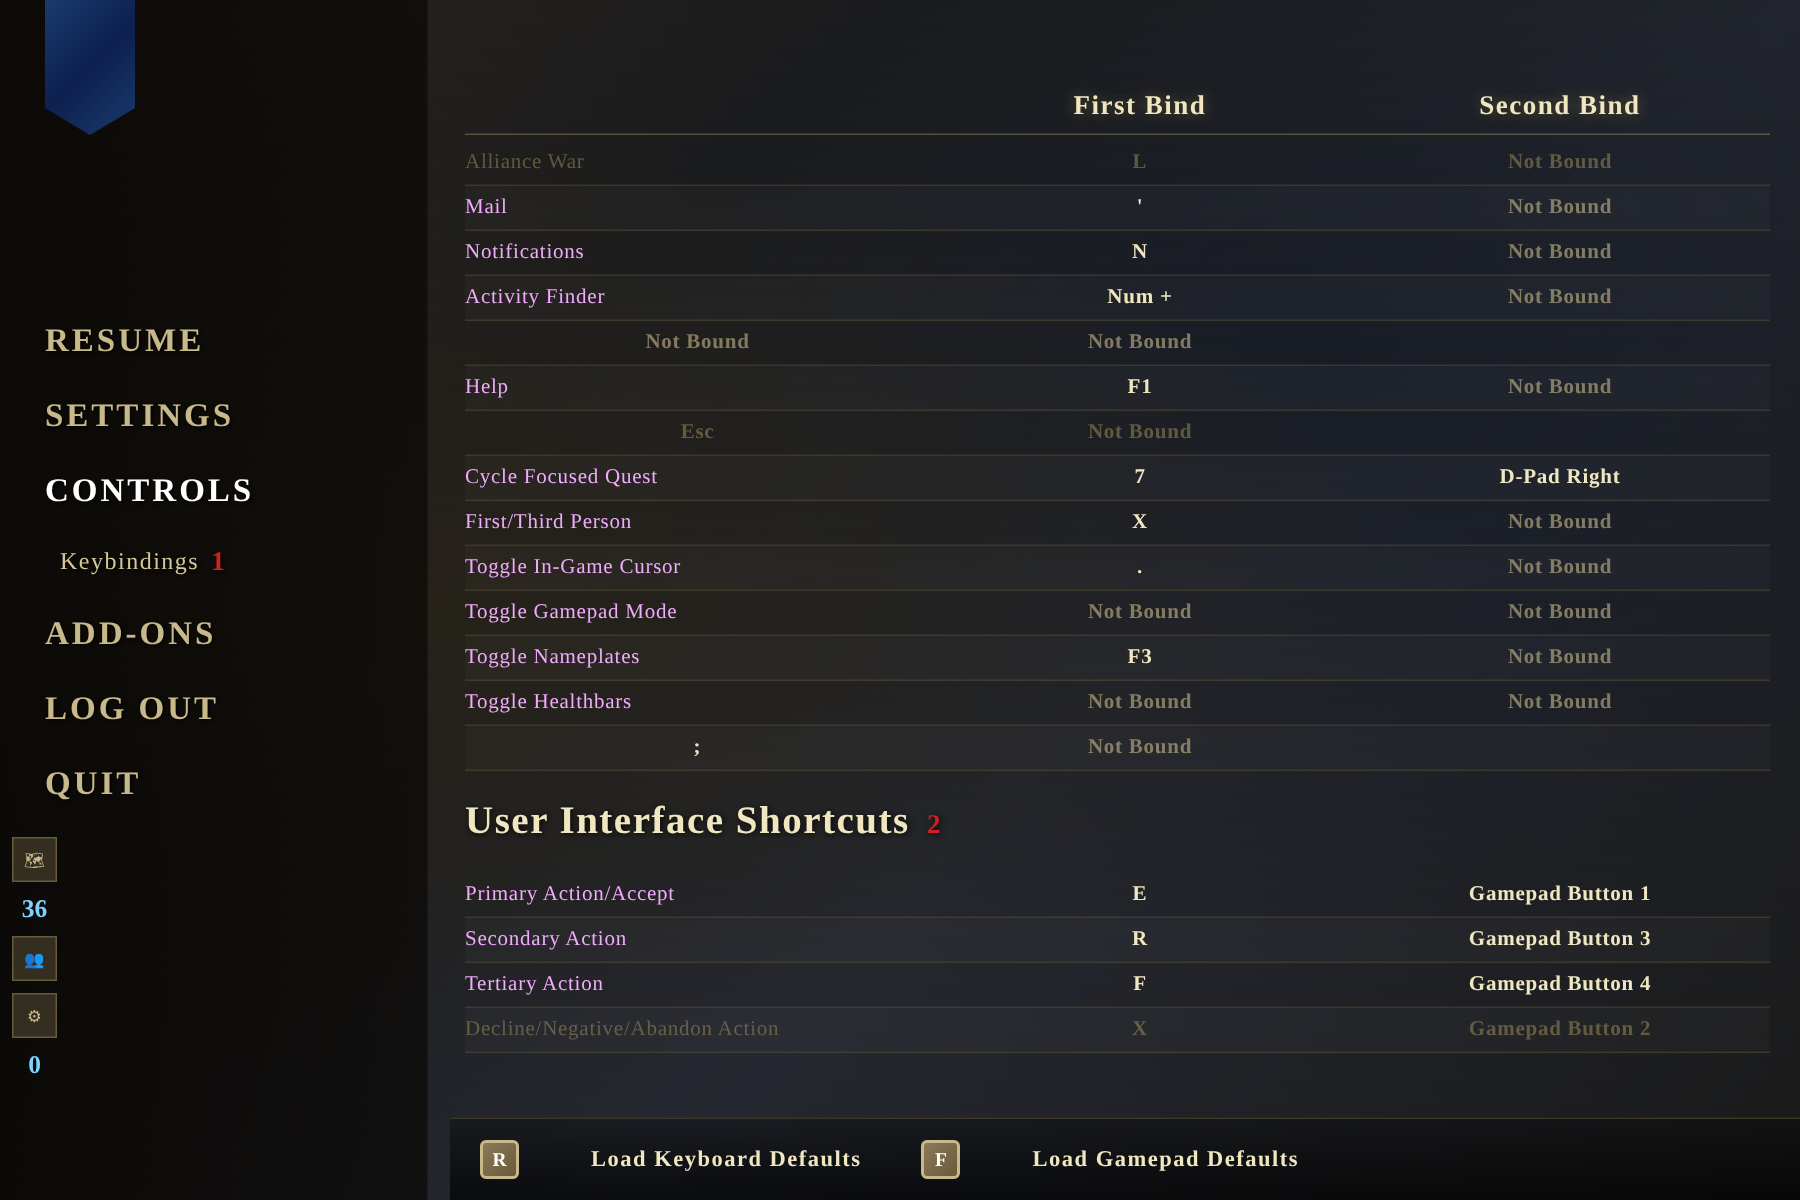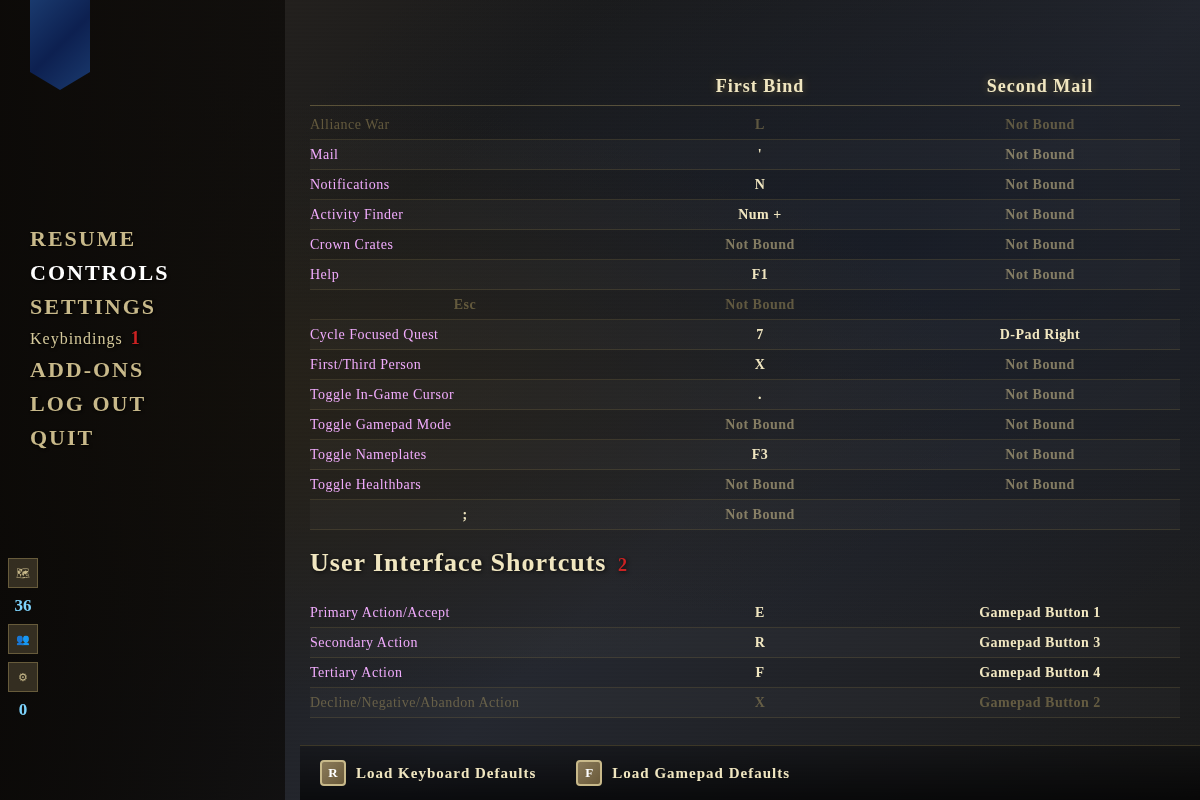--- a/index.html
+++ b/index.html
@@ -55,45 +55,45 @@
       left: 30px;
       width: 60px;
       height: 90px;
       background: linear-gradient(135deg, #1a3a6e 0%, #0d2050 50%, #1a3a6e 100%);
       clip-path: polygon(0 0, 100% 0, 100% 80%, 50% 100%, 0% 80%);
     }
 
     .nav-menu {
       position: absolute;
       left: 30px;
-      top: 222px;
+      top: 210px;
       display: flex;
       flex-direction: column;
-      gap: 0;
+      gap: 16px;
     }
 
     .nav-item {
       font-size: 22px;
       font-weight: bold;
       letter-spacing: 2px;
       color: #c8b98a;
       cursor: pointer;
       text-shadow: 1px 1px 3px rgba(0,0,0,0.8);
       padding: 4px 0;
     }
 
     .nav-item.active {
       color: #ffffff;
     }
 
     .nav-sub {
       font-size: 16px;
       font-weight: normal;
       color: #d4c89a;
-      margin-left: 0;
+      margin-left: 10px;
       letter-spacing: 1px;
       display: flex;
       align-items: center;
       gap: 8px;
     }
 
     .badge-1 {
       color: #cc2222;
       font-size: 18px;
       font-weight: bold;
@@ -139,21 +139,20 @@
       padding: 0 20px 0 10px;
     }
 
     
     .header-row {
       display: grid;
       grid-template-columns: 1fr 280px 280px;
       padding: 0 0 8px 0;
       border-bottom: 1px solid rgba(180,160,100,0.4);
       margin-bottom: 4px;
-      margin-top: 16px;
     }
 
     .header-cell {
       text-align: center;
       font-size: 18px;
       font-weight: bold;
       color: #f0e6c0;
       letter-spacing: 1px;
       text-shadow: 0 0 10px rgba(255,220,100,0.3);
     }
@@ -244,20 +243,21 @@
       font-size: 13px;
       font-weight: bold;
       color: #fff;
     }
 
     .btn-label {
       font-size: 15px;
       font-weight: bold;
       color: #f0e6c0;
       letter-spacing: 1px;
+      margin-left: 38px;
     }
 
     .badge-2 {
       color: #cc2222;
       font-size: 18px;
       font-weight: bold;
       font-family: serif;
       margin-left: 4px;
     }
 
@@ -282,22 +282,22 @@
 </head>
 <body>
 
 <div class="bg"></div>
 <div class="left-panel"></div>
 
 <div class="flag"></div>
 
 <div class="nav-menu">
   <div class="nav-item">RESUME</div>
+  <div class="nav-item">SETTINGS</div>
   <div class="nav-item active">CONTROLS</div>
-  <div class="nav-item">SETTINGS</div>
   <div class="nav-item nav-sub">
     <span>Keybindings</span>
     <span class="badge-1">1</span>
   </div>
   <div class="nav-item">ADD-ONS</div>
   <div class="nav-item">LOG OUT</div>
   <div class="nav-item">QUIT</div>
 </div>
 
 <div class="bottom-icons">
@@ -306,21 +306,21 @@
   <div class="icon-box">👥</div>
   <div class="icon-box">⚙</div>
   <div class="icon-label">0</div>
 </div>
 
 <div class="main-content">
 
   <div class="header-row">
     <div></div>
     <div class="header-cell">First Bind</div>
-    <div class="header-cell">Second Mail</div>
+    <div class="header-cell">Second Bind</div>
   </div>
 
   <div class="scroll-area">
 
     <div class="keybind-table" id="keybind-table">
         <div class="keybind-row dimmed">
       <span class="action-name">Alliance War</span>
       <span class="bind-value">L</span>
       <span class="bind-value not-bound">Not Bound</span>
     </div>
@@ -333,21 +333,20 @@
       <span class="action-name">Notifications</span>
       <span class="bind-value">N</span>
       <span class="bind-value not-bound">Not Bound</span>
     </div>
         <div class="keybind-row">
       <span class="action-name">Activity Finder</span>
       <span class="bind-value">Num +</span>
       <span class="bind-value not-bound">Not Bound</span>
     </div>
         <div class="keybind-row">
-      <span class="action-name">Crown Crates</span>
       <span class="bind-value not-bound">Not Bound</span>
       <span class="bind-value not-bound">Not Bound</span>
     </div>
         <div class="keybind-row">
       <span class="action-name">Help</span>
       <span class="bind-value">F1</span>
       <span class="bind-value not-bound">Not Bound</span>
     </div>
         <div class="keybind-row dimmed">
       <span class="bind-value">Esc</span>

